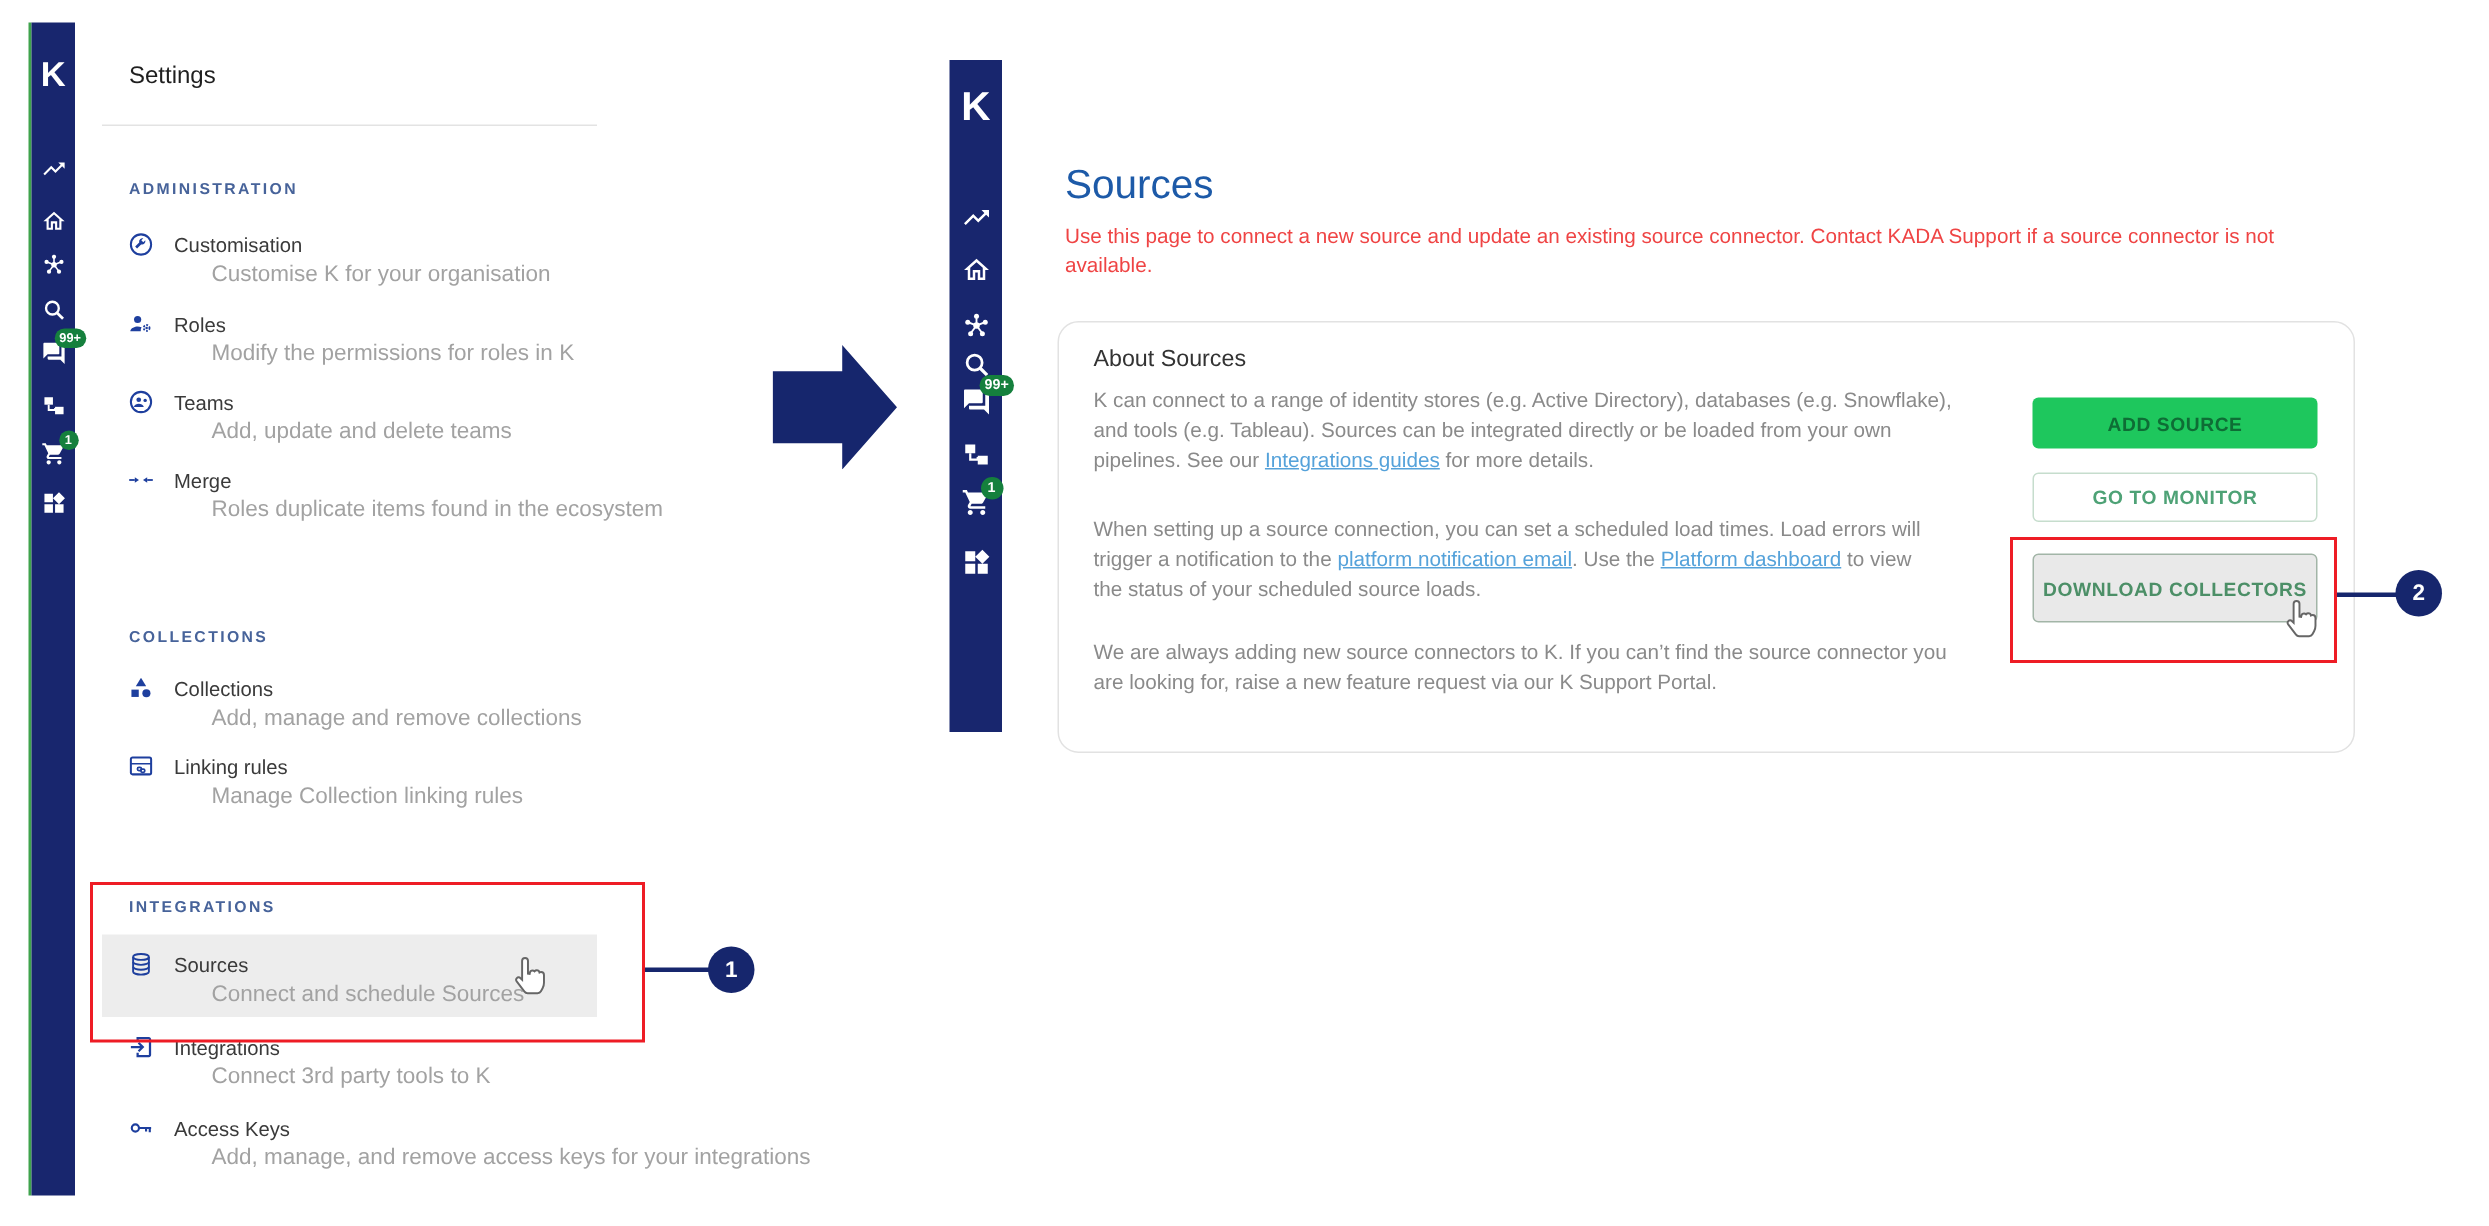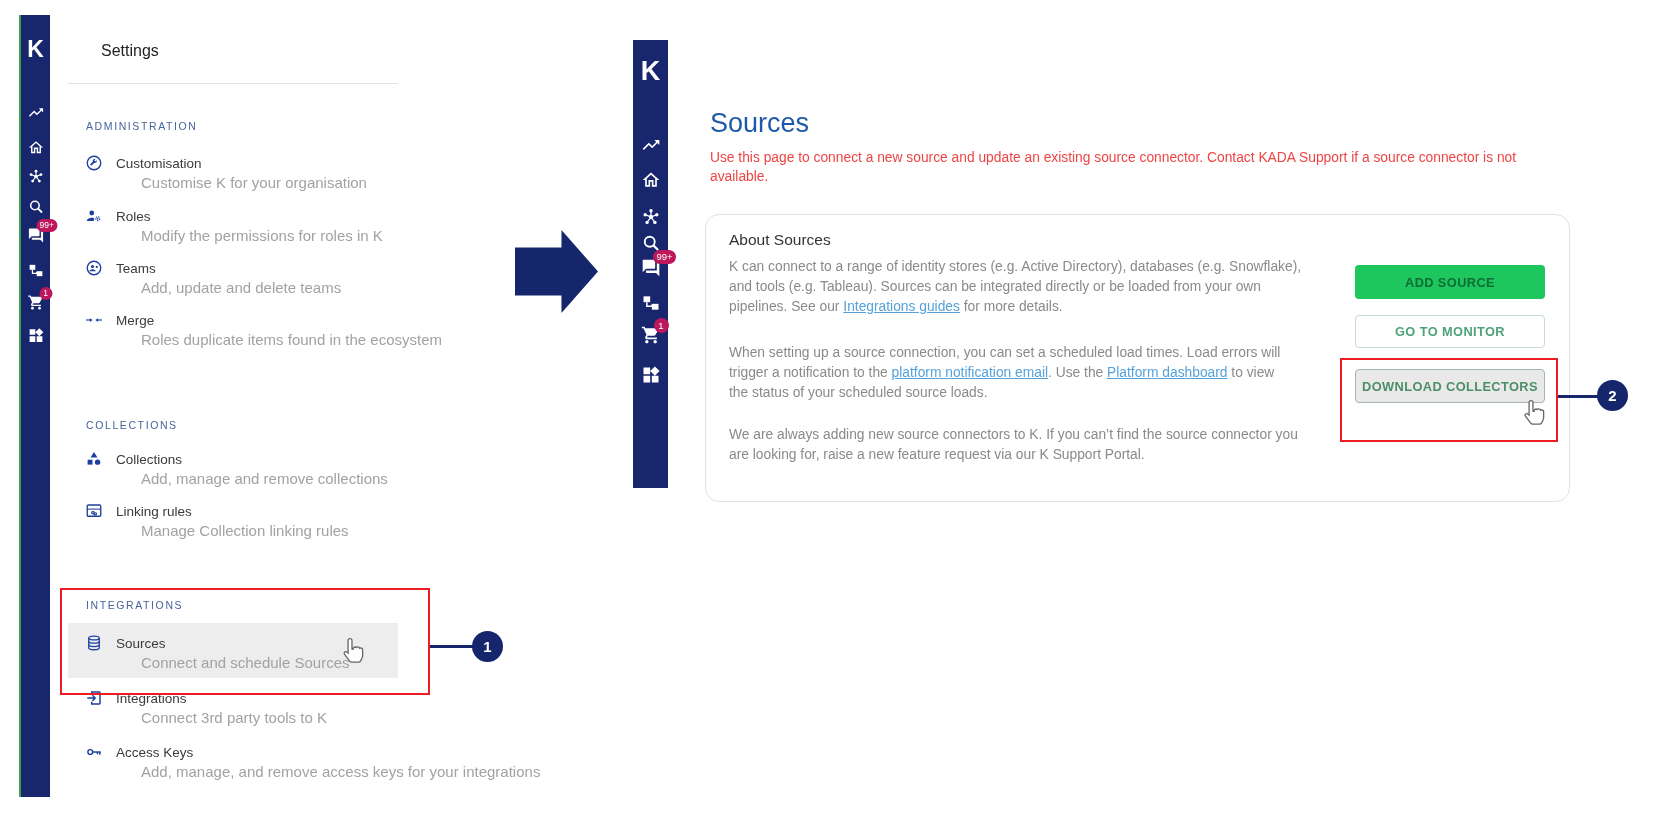--- a/index.html
+++ b/index.html
@@ -11,31 +11,31 @@
   .rail { position:absolute; background:#18266e; }
   .rail-a { left:21px; top:15px; width:29px; height:782px; }
   .rail-b { left:633px; top:40px; width:35px; height:448px; }
   .green-edge { position:absolute; left:19px; top:15px; width:2px; height:782px; background:#3fa34d; }
   .logo { position:absolute; left:0; width:100%; text-align:center; color:#fff; font-weight:800; }
   .rail-a .logo { top:21px; font-size:23px; }
   .rail-b .logo { top:16px; font-size:27px; }
   .ri { position:absolute; left:50%; transform:translateX(-50%); line-height:0; }
   .rail-a .ri svg { width:17px; height:17px; }
   .rail-b .ri svg { width:20px; height:20px; }
-  .badge { position:absolute; background:#be185d; color:#fff; font-weight:400;
+  .badge { position:absolute; background:#15803d; color:#fff; font-weight:700;
     display:flex; align-items:center; justify-content:center; line-height:1; }
   .badge.pill { right:-13px; top:-8px; font-size:8.5px; padding:2px 3px; border-radius:8px; }
   .badge.dot  { right:-8px; top:-7px; width:13px; height:13px; border-radius:50%; font-size:8.5px; }
   .rail-b .badge.pill { font-size:9.5px; right:-15px; }
   .rail-b .badge.dot { width:15px; height:15px; font-size:9.5px; }
 
   
-  .s-title { position:absolute; left:86px; top:42px; font-size:16px; color:#1f1f1f;margin-left:15px; }
+  .s-title { position:absolute; left:86px; top:42px; font-size:16px; color:#1f1f1f; }
   .s-divider { position:absolute; left:68px; top:83px; width:330px; height:1px; background:#e3e3e3; }
-  .sec-label { position:absolute; left:86px; font-size:10.5px; font-weight:400;
+  .sec-label { position:absolute; left:86px; font-size:10.5px; font-weight:700;
     letter-spacing:1.6px; color:#47639a; }
   .hl-row { position:absolute; left:68px; top:623px; width:330px; height:55px; background:#ededed; }
   .item { position:absolute; left:85px; width:330px; height:40px; cursor:pointer; }
   .iico { position:absolute; left:0; top:-2px; line-height:0; }
   .iico svg { width:18px; height:18px; }
   .ititle { position:absolute; left:31px; top:0; font-size:13.5px; color:#3a3a3a; white-space:nowrap; }
   .isub { position:absolute; left:31px; top:18px; font-size:15px; color:#a2a2a2; white-space:nowrap;margin-left:25px; }
 
   
   .block-arrow { position:absolute; left:515px; top:230px; width:83px; height:83px; background:#16266d;
@@ -47,21 +47,21 @@
   .card { position:absolute; left:705px; top:214px; width:865px; height:288px;
     background:#fff; border:1px solid #e2e2e2; border-radius:14px; }
   .card-title { position:absolute; left:23px; top:16px; font-size:15.5px; color:#333; }
   .pline { position:absolute; left:23px; font-size:13.8px; color:#8a8a8a; white-space:nowrap; }
   .card a, .lnk { color:#55a2da; text-decoration:underline; cursor:pointer; }
   .btn { position:absolute; left:649px; width:190px; display:flex; align-items:center;
     justify-content:center; border-radius:4px; font-weight:700; font-size:12.8px;
     letter-spacing:.4px; cursor:pointer; }
   .btn-add { top:50px; height:34px; background:#1ec75d; color:#0e6d35; }
   .btn-monitor { top:100px; height:33px; background:#fff; border:1px solid #c6ddcd; color:#4ea276; }
-  .btn-download { top:154px; height:34px; background:#e9e9e9; border:1px solid #a2b5a7; color:#4c8f67; }
+  .btn-download { top:154px; height:46px; background:#e9e9e9; border:1px solid #a2b5a7; color:#4c8f67; }
 
   
   .redbox { position:absolute; border:2.5px solid #ee1c25; }
   .redbox-1 { left:60px; top:588px; width:370px; height:107px; }
   .redbox-2 { left:1340px; top:358px; width:218px; height:84px; }
   .connector { position:absolute; height:3px; background:#16266d; }
   .conn-1 { left:430px; top:645px; width:44px; }
   .conn-2 { left:1558px; top:395px; width:41px; }
   .callout { position:absolute; width:31px; height:31px; border-radius:50%; background:#16266d;
     color:#fff; font-weight:700; font-size:15px; display:flex; align-items:center; justify-content:center; }

